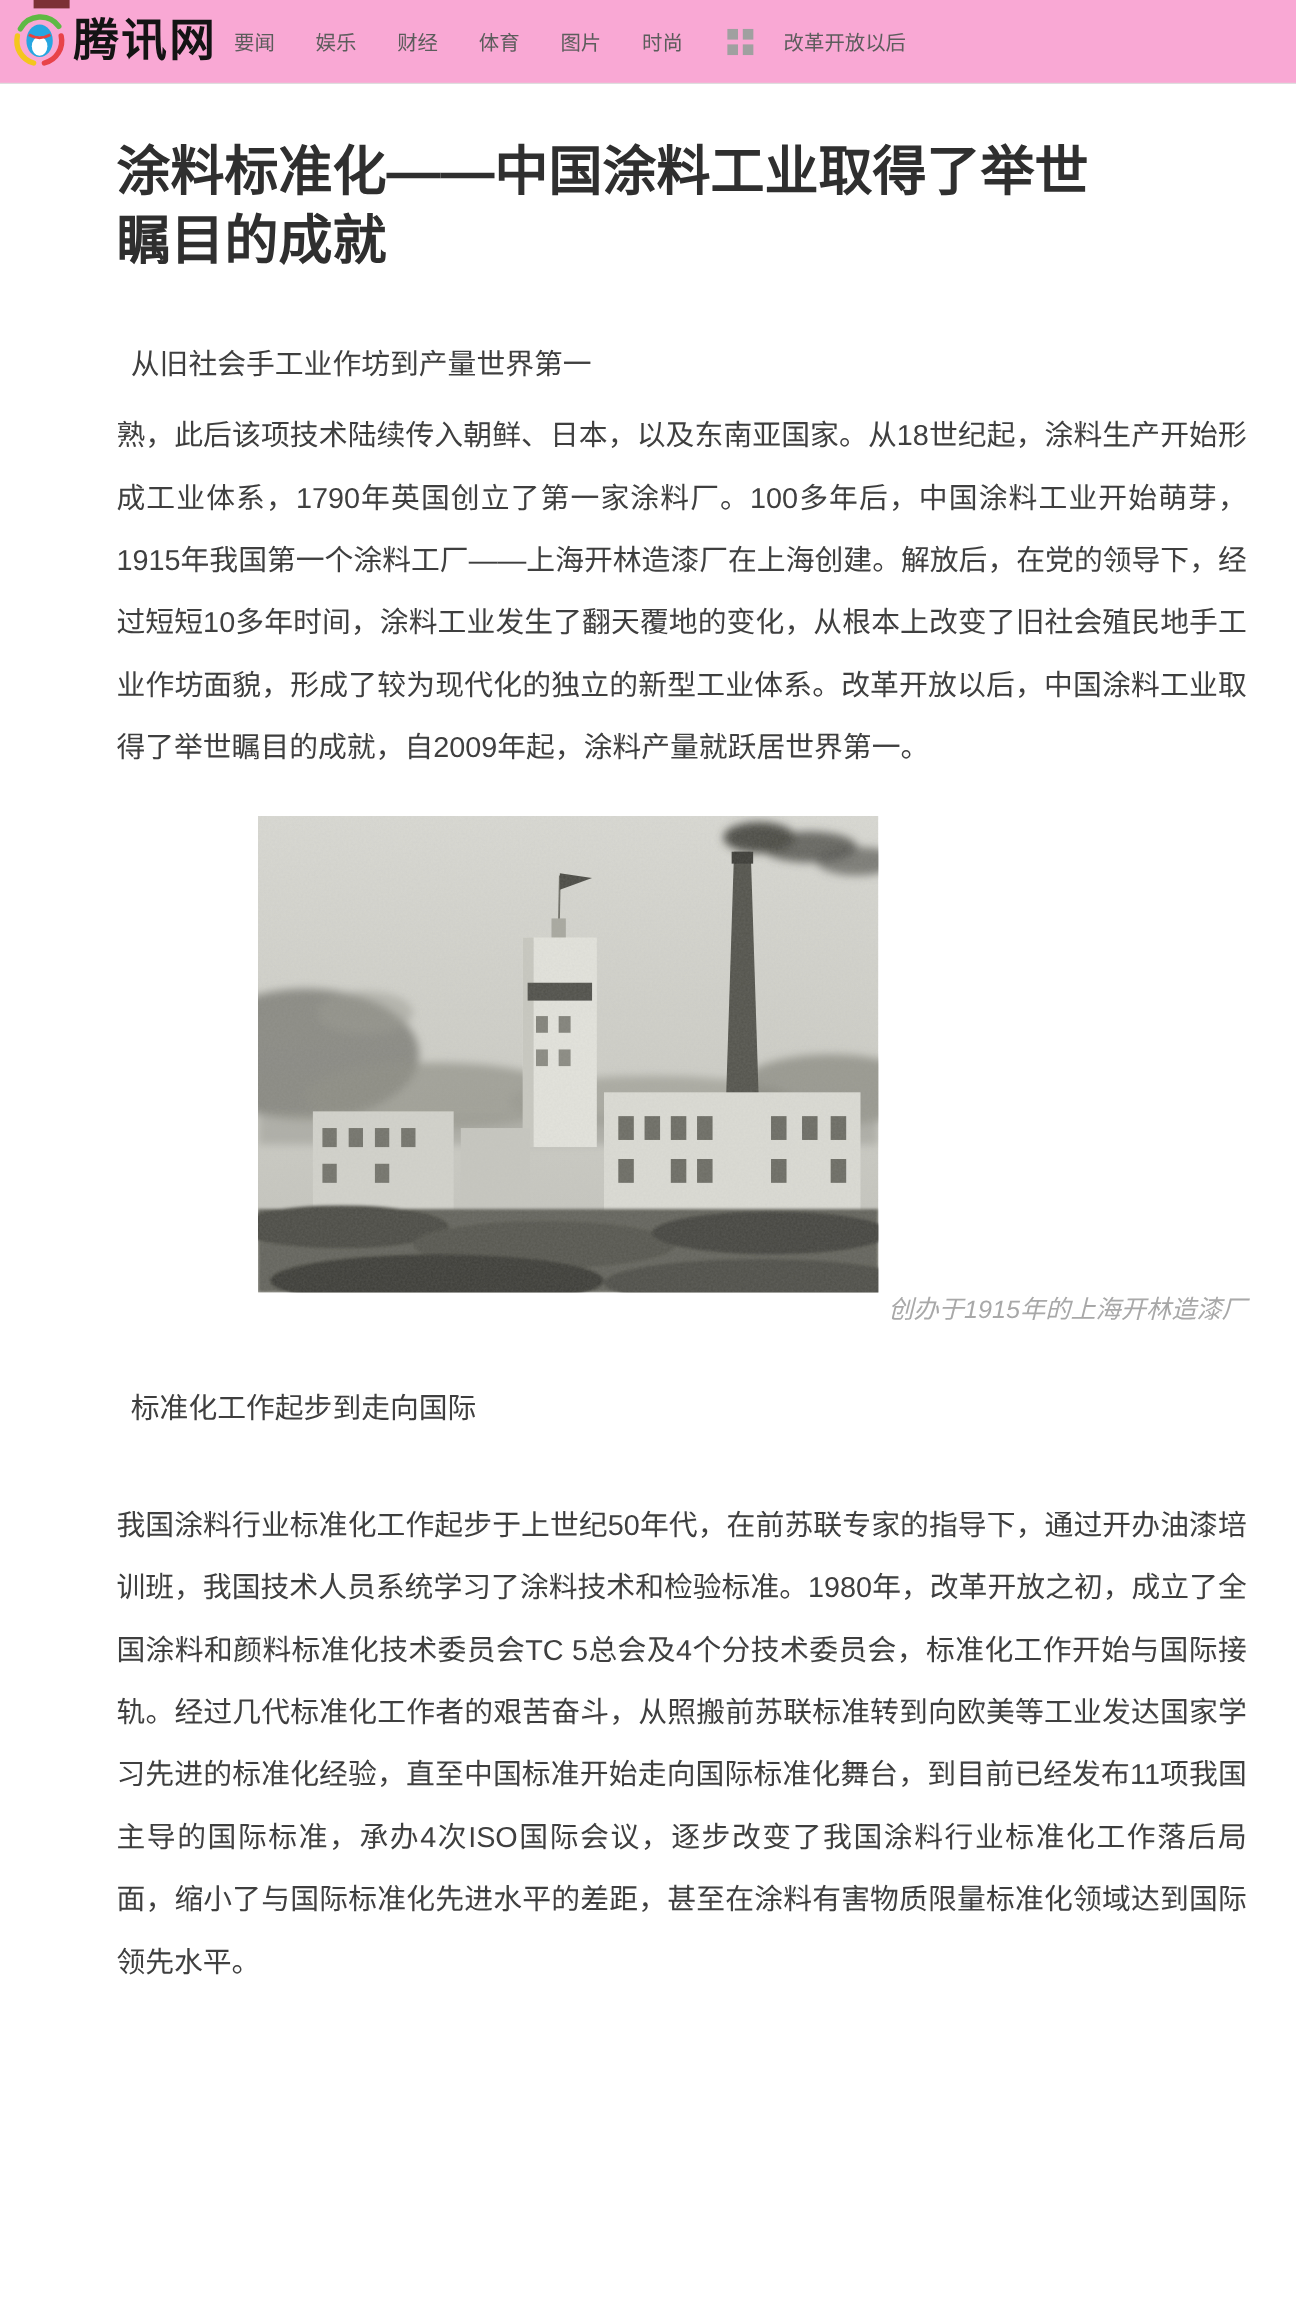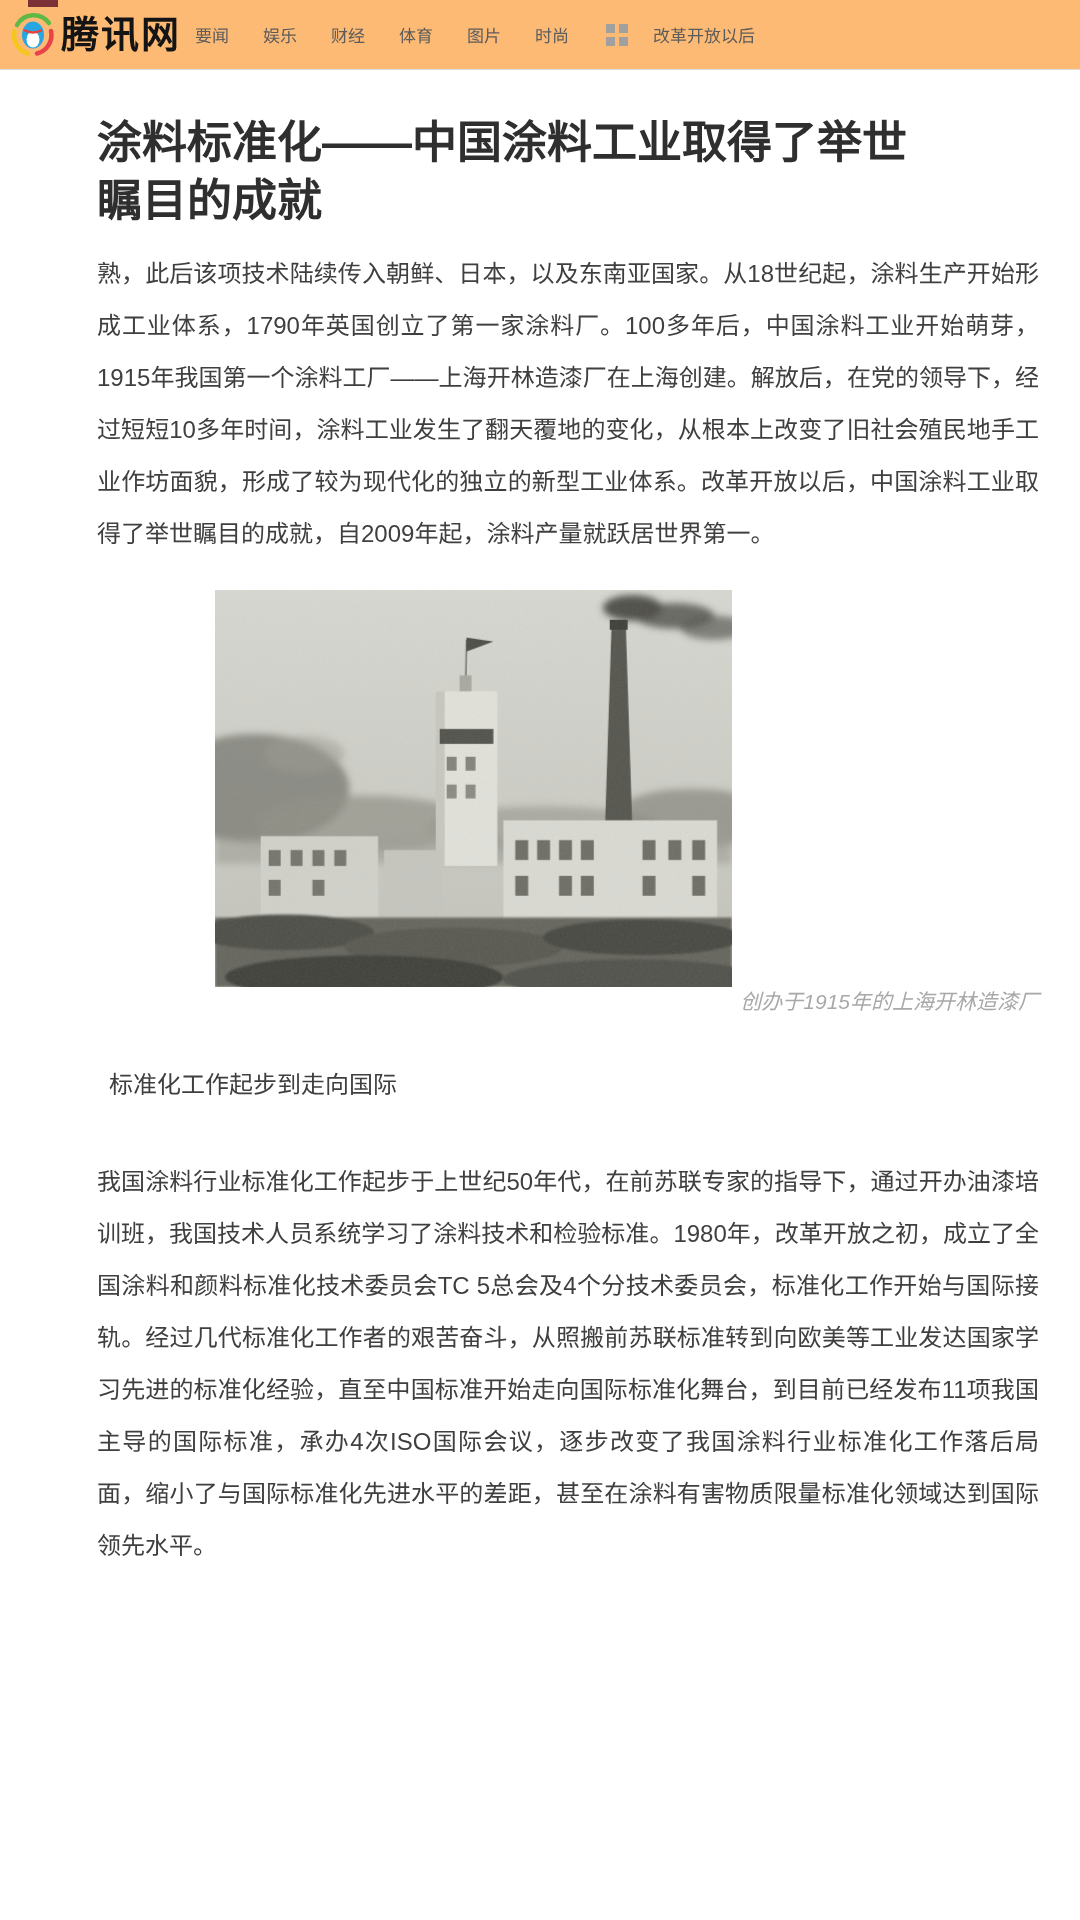--- a/index.html
+++ b/index.html
@@ -13,21 +13,21 @@
   .artifact{position:absolute;left:28px;top:0;width:30px;height:7px;background:#7c3136;}
 
   
   .site-header{
     height:70px;
     display:flex;
     align-items:center;
     padding-left:10px;
     border-bottom:1px solid #dedede;
     box-sizing:border-box;
-    background:#fdba74;
+    background:#f9a8d4;
   }
   .logo{display:flex;align-items:center;gap:5px;cursor:pointer;}
   .logo-text{font-size:38px;font-weight:bold;color:#141414;letter-spacing:2px;line-height:1;}
   .top-nav{display:flex;align-items:flex-start;margin-left:14px;gap:34px;}
   .nav-item{font-size:17px;color:#5c5c5c;cursor:pointer;white-space:nowrap;}
   .apps-btn{margin-left:37px;display:flex;align-items:center;cursor:pointer;}
   .access-link{margin-left:25px;font-size:17px;color:#5c5c5c;cursor:pointer;white-space:nowrap;}
 
   
   .content{width:942px;margin:0 0 0 97px;}
@@ -107,20 +107,21 @@
     </svg>
   </span>
 
   <span class="access-link">改革开放以后</span>
 </header>
 
 <main class="content">
   <h1 class="article-title">涂料标准化——中国涂料工业取得了举世瞩目的成就</h1>
 
 
+  <h2 class="section-heading">从旧社会手工业作坊到产量世界第一</h2>
 
   <p class="body-text sec1-body">熟，此后该项技术陆续传入朝鲜、日本，以及东南亚国家。从18世纪起，涂料生产开始形成工业体系，1790年英国创立了第一家涂料厂。100多年后，中国涂料工业开始萌芽，1915年我国第一个涂料工厂——上海开林造漆厂在上海创建。解放后，在党的领导下，经过短短10多年时间，涂料工业发生了翻天覆地的变化，从根本上改变了旧社会殖民地手工业作坊面貌，形成了较为现代化的独立的新型工业体系。改革开放以后，中国涂料工业取得了举世瞩目的成就，自2009年起，涂料产量就跃居世界第一。</p>
 
   <figure class="figure">
     <div class="photo-box">
       <svg width="517" height="397" viewBox="0 0 520 400" preserveAspectRatio="none" aria-hidden="true">
         <defs>
           <linearGradient id="sky" x1="0" y1="0" x2="0" y2="1">
             <stop offset="0" stop-color="#dadad4"></stop>
             <stop offset="0.6" stop-color="#cdcdc6"></stop>

